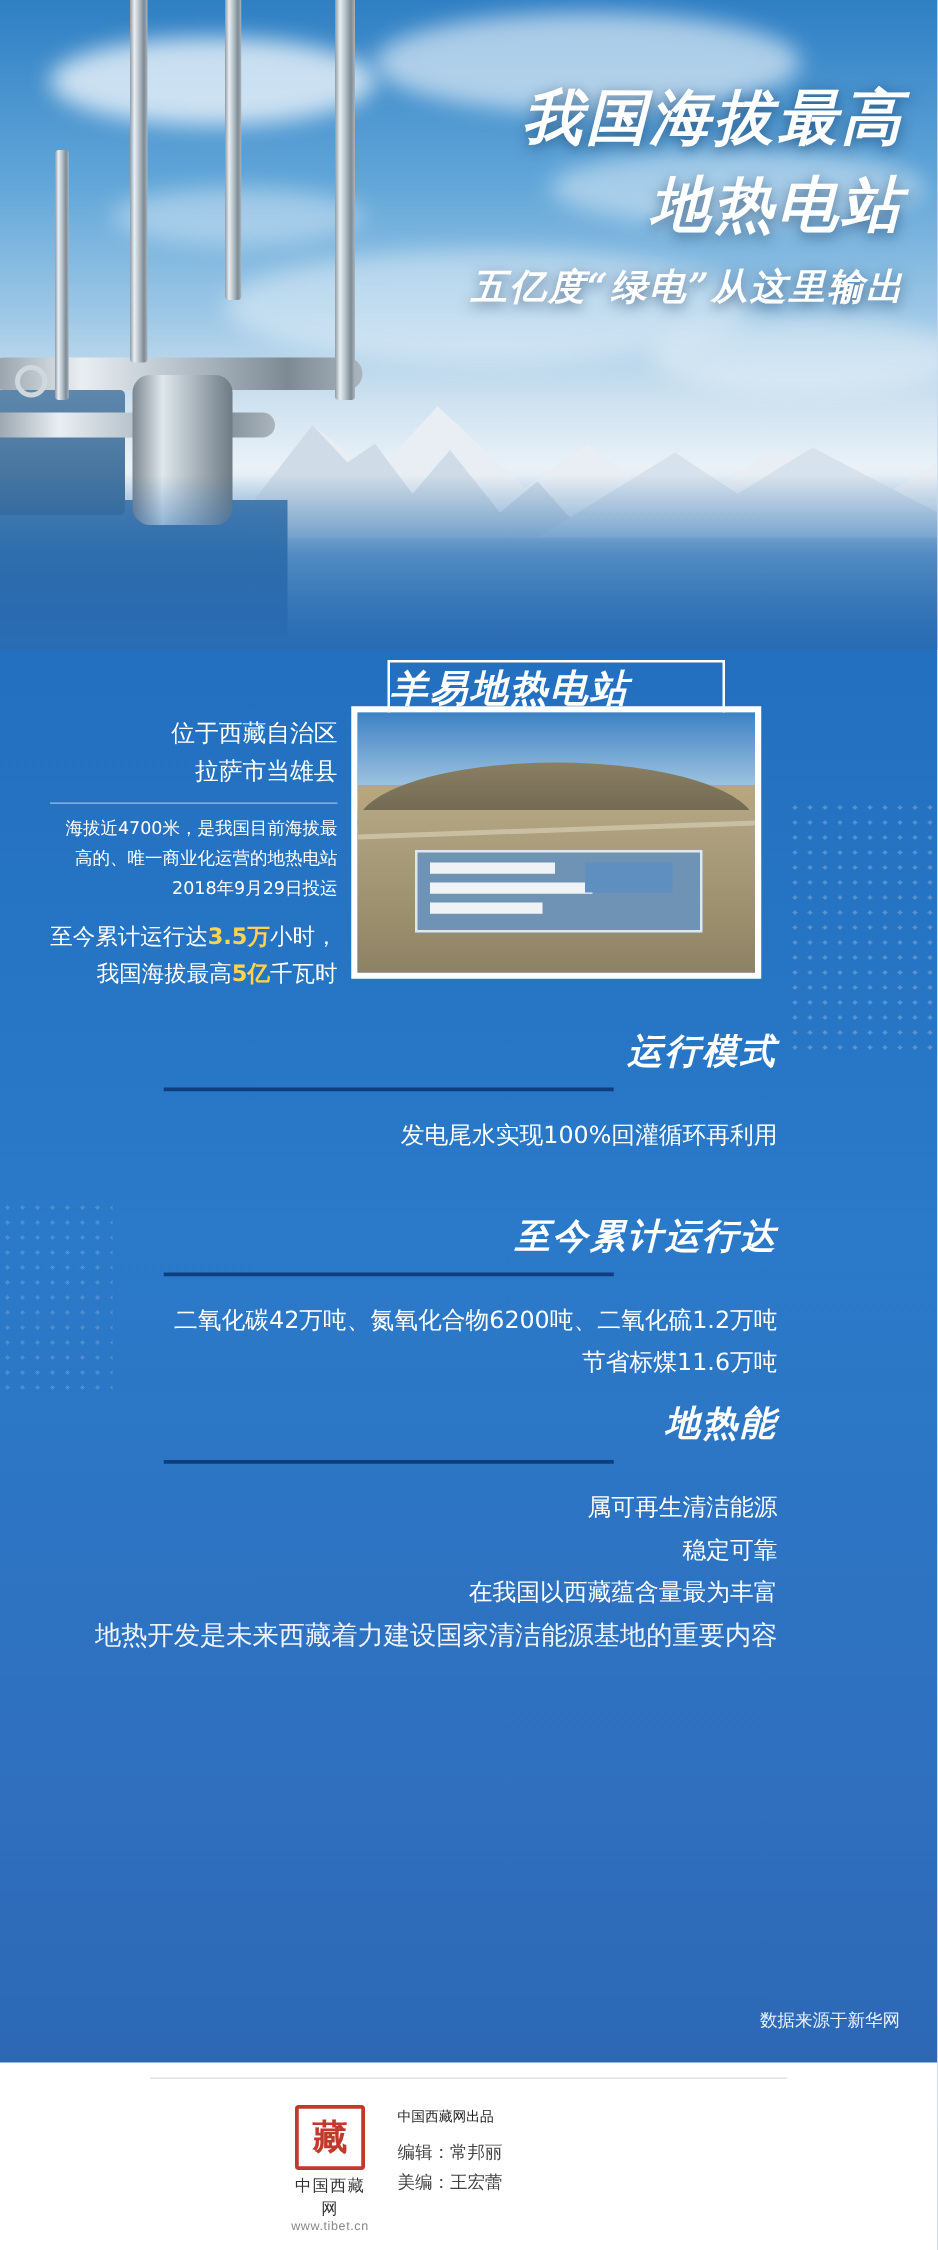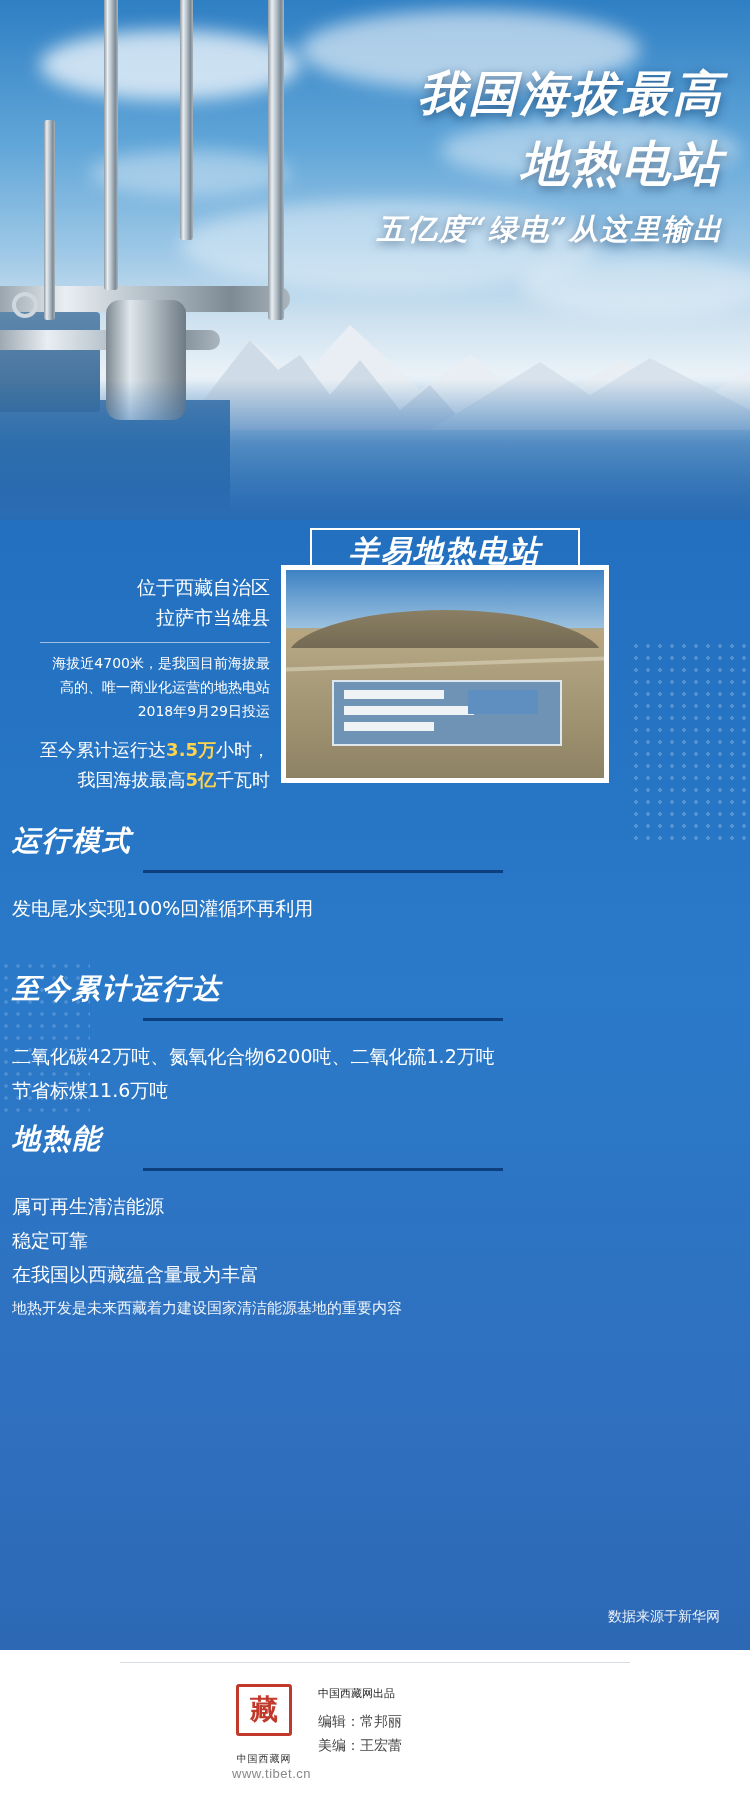--- a/index.html
+++ b/index.html
@@ -112,21 +112,21 @@
     font-size: 29px;
     letter-spacing: 2px;
     color: #ffffff;
   }
 
   
   .plant-title {
     position: absolute; left: 310px; top: 528px;
     width: 270px; height: 46px;
     border: 2px solid #ffffff;
-    display: flex; align-items: center; justify-content: center;
+    display: flex; align-items: center; 
   }
   .plant-title span {
     font-family: "DejaVu Serif", serif;
     font-style: italic;
     font-weight: bold;
     font-size: 30px;
     color: #ffffff;
     letter-spacing: 2px;
   }
   .photo {
@@ -158,39 +158,39 @@
     color: #ffffff;
     font-family: "DejaVu Sans", sans-serif;
   }
   .info-l1 { font-size: 19px; line-height: 30px; }
   .info-rule { height: 1px; background: rgba(255,255,255,.55); margin: 10px 0 8px auto; width: 230px; }
   .info-l2 { font-size: 14px; line-height: 24px; }
   .info-l3 { font-size: 18px; line-height: 30px; margin-top: 12px; }
   .hl { color: #ffd34d; font-weight: bold; }
 
   
-  .section { position: absolute; left: 12px; width: 622px; text-align: left; color: #fff; }
+  .section { position: absolute; left: 0; width: 622px; text-align: right; color: #fff; }
   .sec-head {
     font-family: "DejaVu Serif", serif;
     font-style: italic;
     font-weight: bold;
     font-size: 28px;
     letter-spacing: 2px;
     margin-bottom: 10px;
   }
   .sec-rule {
     width: 360px; height: 3px; margin: 0 auto 18px auto;
     background: #0d3f7e;
   }
   .sec-line {
     font-family: "DejaVu Sans", sans-serif;
     font-size: 19px;
     line-height: 34px;
   }
-  .sec-line.small { font-size: 15px; opacity: .92; }
+  .sec-line.small { font-size: 21px; opacity: .92; }
   .bolt {
     display: inline-block; width: 18px; height: 24px;
     margin-right: 10px; vertical-align: -5px;
     background: #f6c445;
     clip-path: polygon(55% 0, 20% 52%, 46% 52%, 30% 100%, 80% 42%, 50% 42%);
   }
 
   .source {
     position: absolute; right: 30px; top: 1608px;
     font-size: 14px; color: rgba(255,255,255,.9);
@@ -206,22 +206,22 @@
   .logo {
     position: absolute; left: 232px; top: 34px; width: 64px; height: 74px;
     text-align: center;
   }
   .logo-mark {
     width: 56px; height: 52px; margin: 0 auto;
     border: 3px solid #c0392b; border-radius: 3px;
     color: #c0392b; font-family: "DejaVu Serif", serif; font-weight: bold;
     font-size: 28px; line-height: 46px;
   }
-  .logo-t1 { font-size: 10px; color: #333; margin-top: 16px; letter-spacing: 1px;}
-  .logo-t2 { font-size: 13px;  color: #888; letter-spacing: .5px;}
+  .logo-t1 { font-size: 13px; color: #333; margin-top: 4px; letter-spacing: 1px;}
+  .logo-t2 { font-size: 10px;  color: #888; letter-spacing: .5px;}
   .footer-txt { position: absolute; left: 318px; top: 36px; color: #222; font-family: "DejaVu Sans", sans-serif;}
   .f-t1 { font-size: 11px; margin-bottom: 10px; }
   .f-t2 { font-size: 14px; color: #444; margin-bottom: 6px; margin-top: 12px;}
   .f-t3 { font-size: 14px; color: #444; }
 
   
   .dots {
     position: absolute; right: 0; top: 640px; width: 120px; height: 200px;
     opacity: .22;
     background-image: radial-gradient(#ffffff 1.6px, transparent 1.7px);

